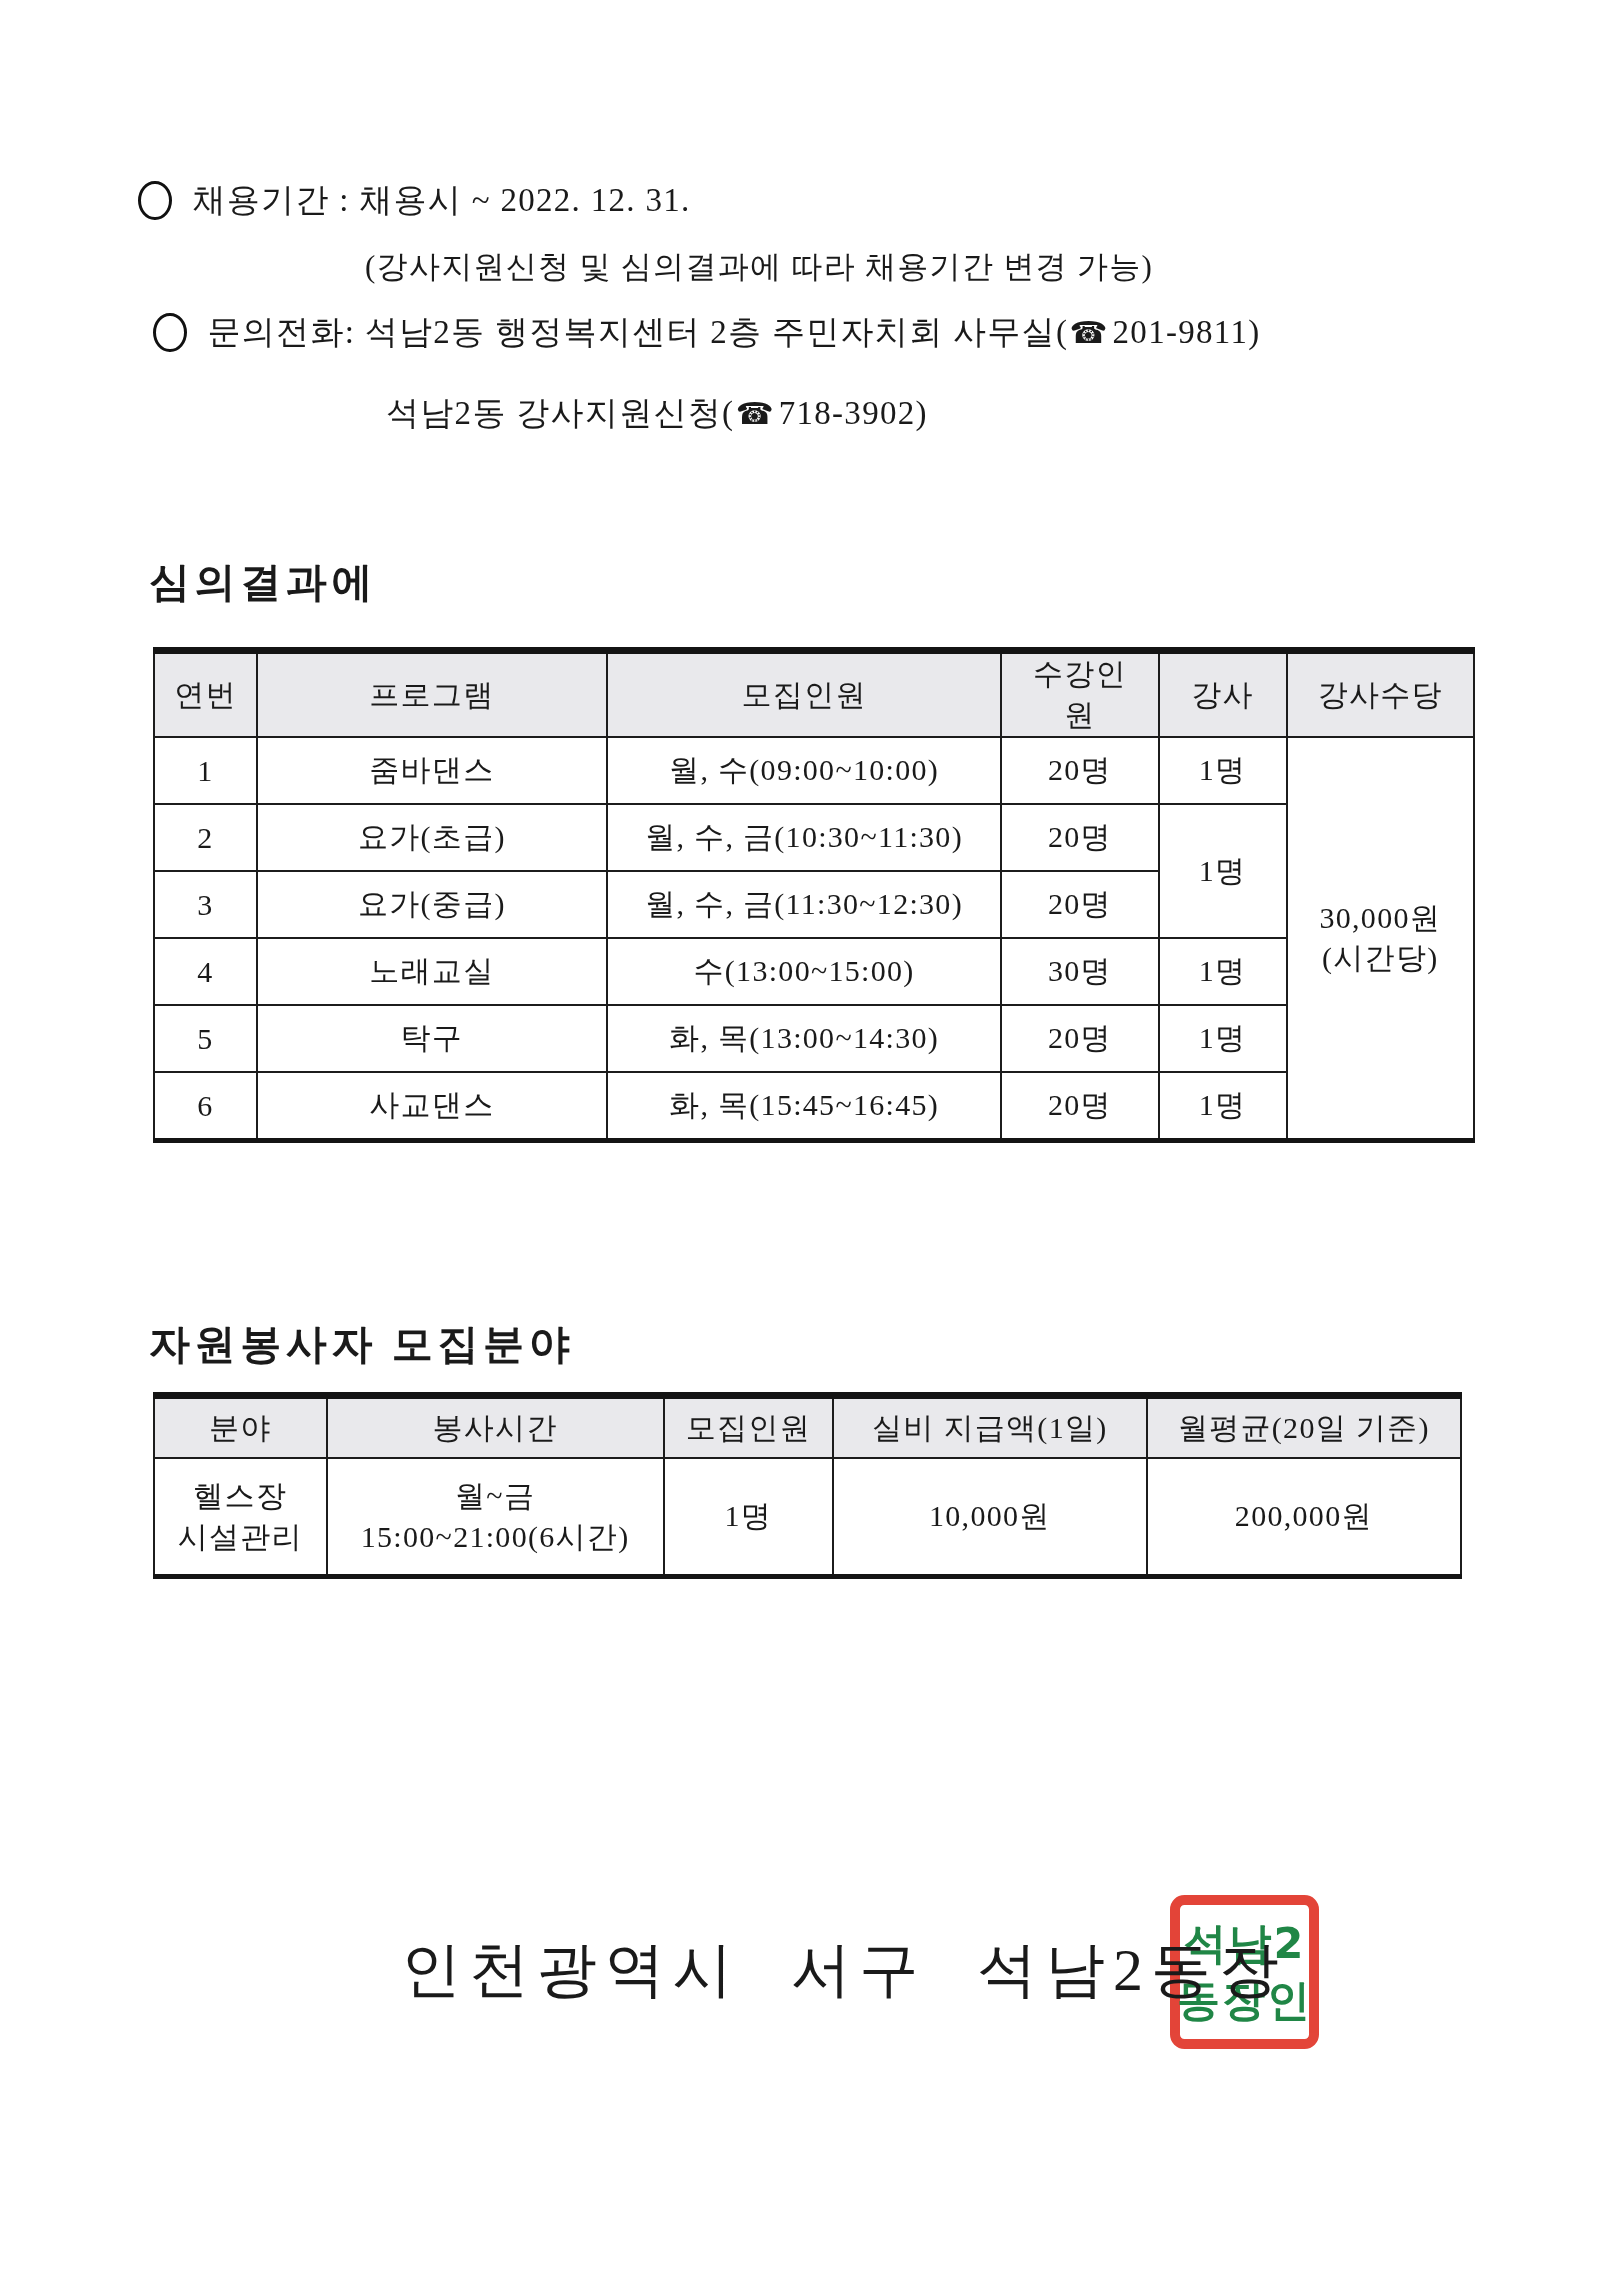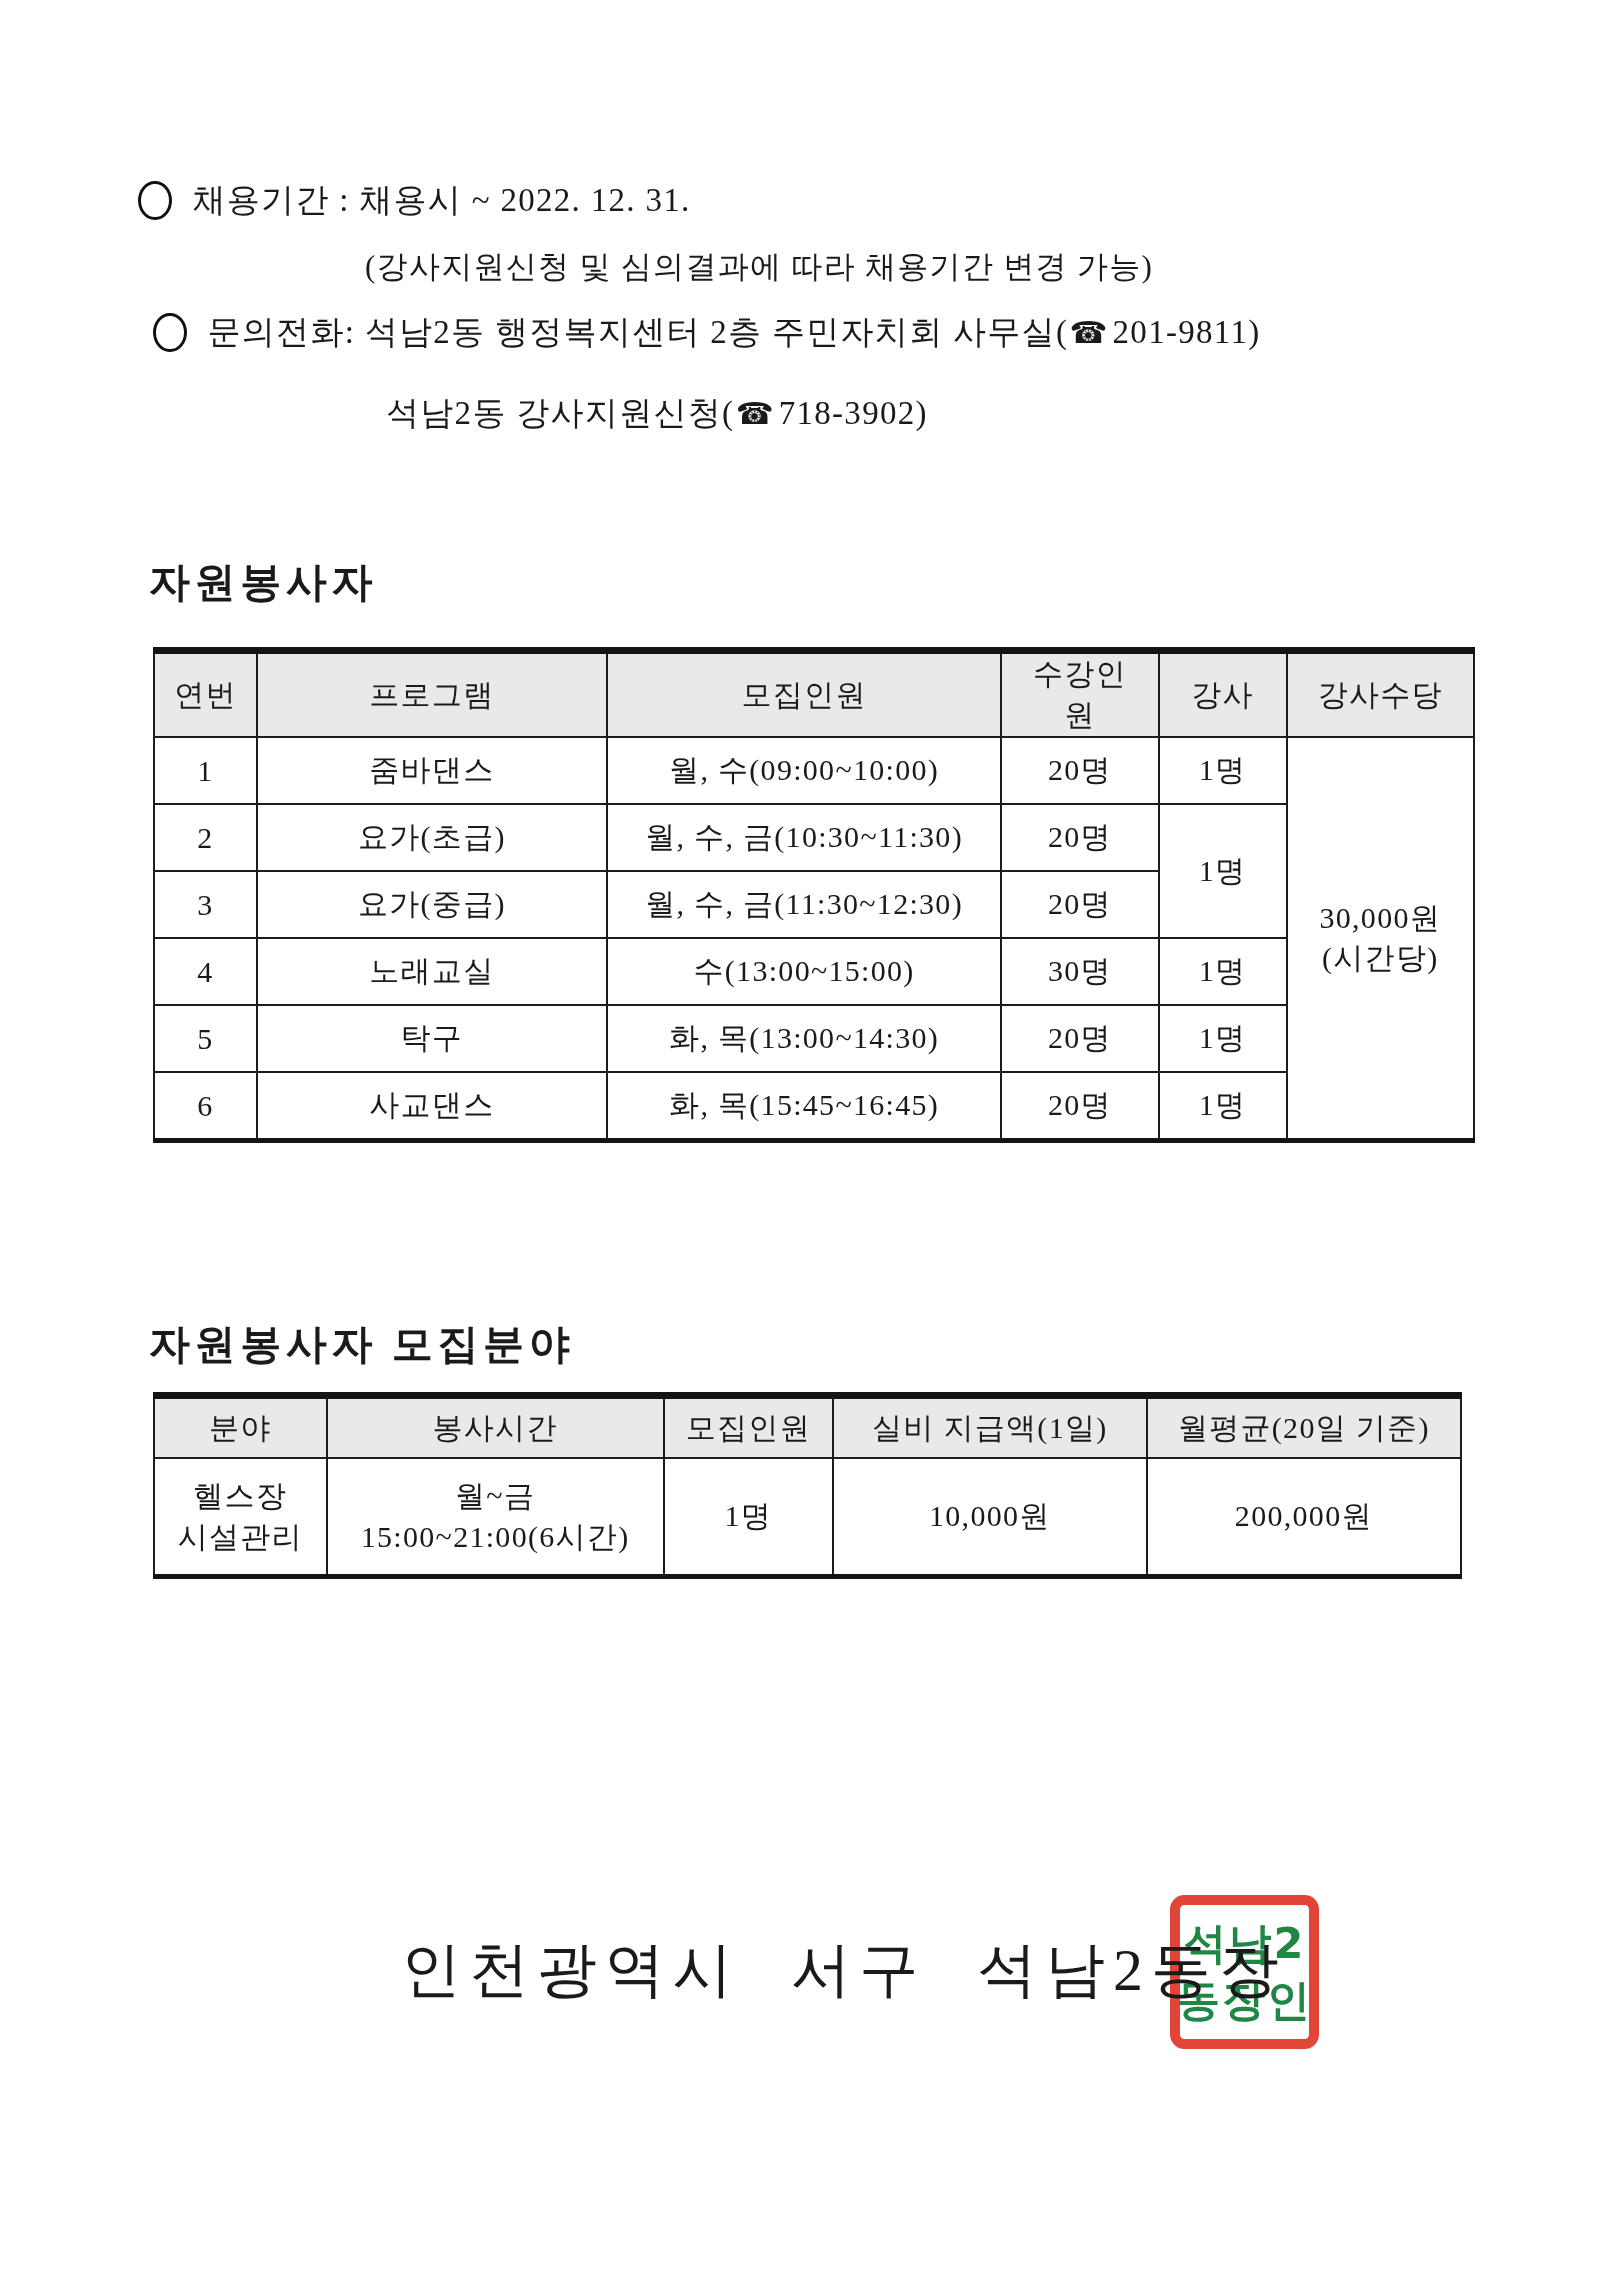--- a/index.html
+++ b/index.html
@@ -130,21 +130,21 @@
     <span class="phone-icon">☎</span>
     <span>201-9811)</span>
   </div>
 
   <div class="abs noticeline fs-body" style="left:386px; top:391px;">
     <span>석남2동 강사지원신청(</span>
     <span class="phone-icon">☎</span>
     <span>718-3902)</span>
   </div>
 
-  <div class="abs section-title" style="left:149px; top:555px;">자원봉사자</div>
+  <div class="abs section-title" style="left:149px; top:555px;">심의결과에</div>
 
   <div class="abs" style="left:153px; top:647px; width:1322px;">
     <table class="doc-table t1">
       <colgroup>
         <col style="width:7.8%">
           <col style="width:26.5%">
           <col style="width:29.9%">
         <col style="width:11.9%">
           <col style="width:9.7%">
           <col style="width:14.2%">

